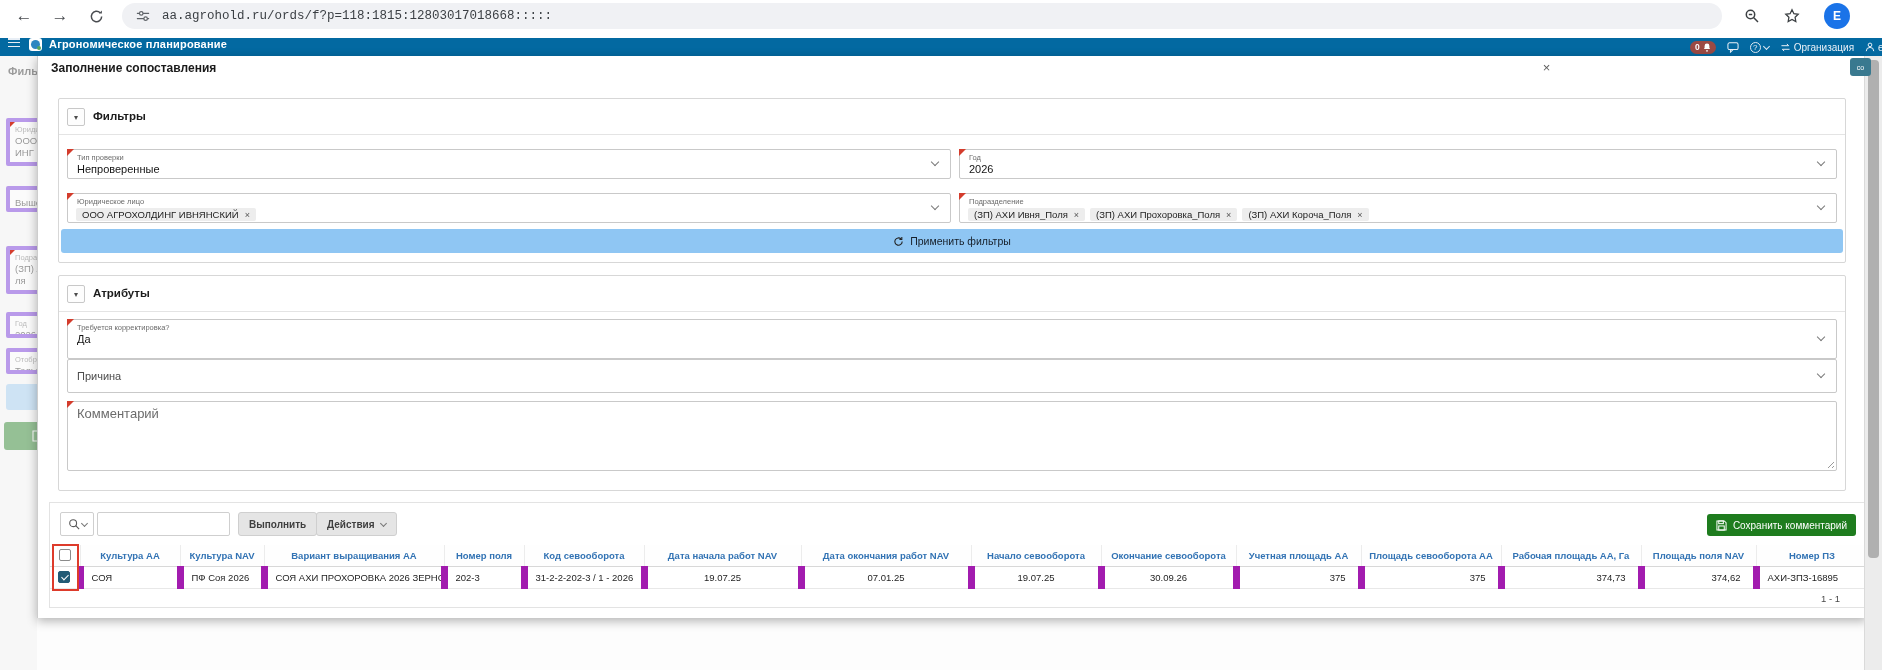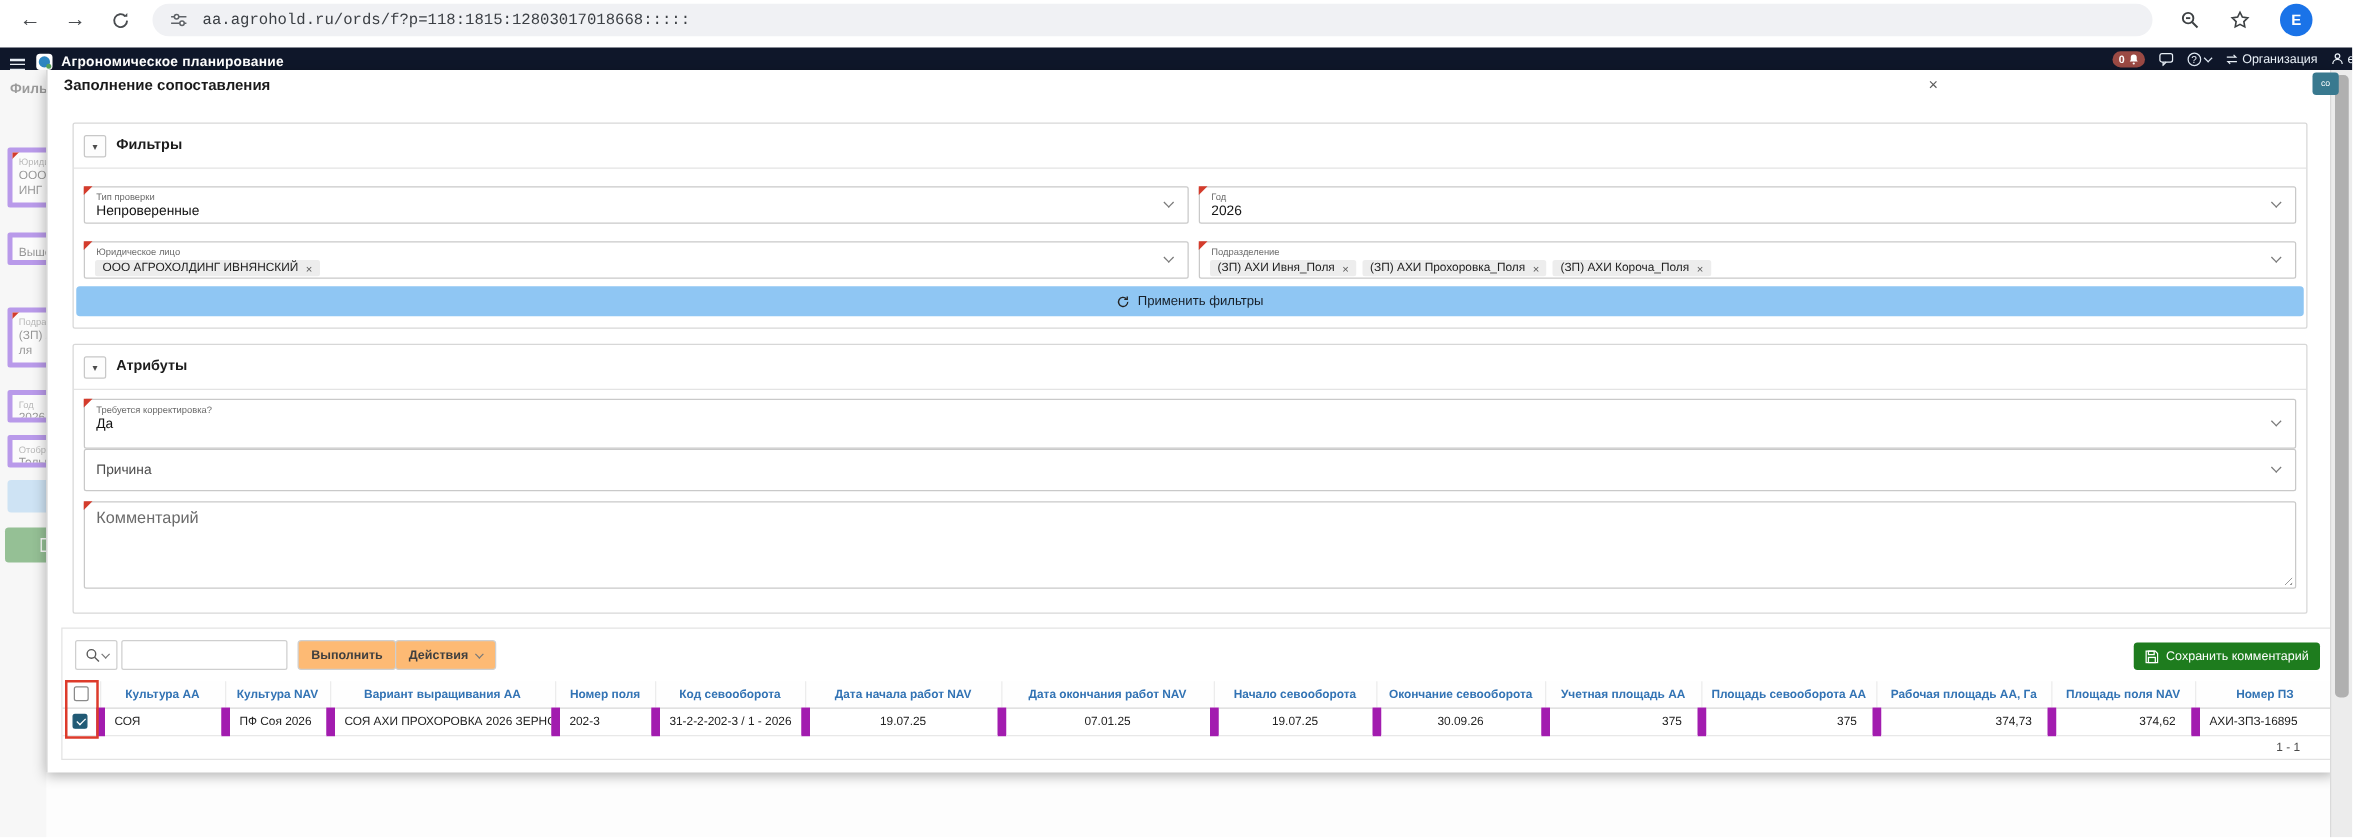--- a/index.html
+++ b/index.html
@@ -11,22 +11,22 @@
   .nav-ico { position:absolute; top:4px; width:24px; height:24px; display:flex; align-items:center; justify-content:center;
              color:#494c50; font-size:17px; border-radius:50%; cursor:pointer; }
   .urlbar { position:absolute; left:122px; top:3px; width:1600px; height:26px; background:#f0f1f4; border-radius:13px;
             display:flex; align-items:center; padding-left:14px; }
   .url-txt { font-size:12.5px; color:#3b3f44; margin-left:12px; white-space:nowrap; overflow:hidden;font-family:Liberation Mono, monospace; }
   .chrome svg { display:block; }
   .avatar { position:absolute; left:1824px; top:3px; width:26px; height:26px; border-radius:50%; background:#1a73e8;
             color:#fff; font-size:12px; font-weight:bold; display:flex; align-items:center; justify-content:center; }
 
   
-  .appbar { position:absolute; top:38px; left:0; width:1882px; height:18px; background:#0f172a; color:#fff;
-            display:flex; align-items:flex-end; overflow:hidden; }
+  .appbar { position:absolute; top:38px; left:0; width:1882px; height:18px; background:#0369a1; color:#fff;
+            display:flex; align-items:flex-start; overflow:hidden; }
   .burger { width:12px; height:9px; margin-left:8px; display:flex; flex-direction:column; justify-content:space-between; cursor:pointer; }
   .burger i { display:block; height:1.5px; background:#e8eef5; }
   .applogo { width:13px; height:13px; margin-left:9px; border-radius:3px; background:#fff; position:relative; overflow:hidden; }
   .applogo i { position:absolute; left:2px; top:2px; width:9px; height:9px; border-radius:50%; background:#2e86c1; }
   .applogo b { position:absolute; right:1px; bottom:1px; width:4px; height:4px; border-radius:50%; background:#58a55c; }
   .app-title { margin-left:7px; font-size:11px; font-weight:bold; letter-spacing:.2px; }
   .appbar-right { position:absolute; left:1690px; top:0; width:200px; height:18px; display:flex; align-items:center; gap:11px; }
   .notif { background:#9b4a44; border-radius:7px; height:13px; padding:0 5px; display:flex; align-items:center; gap:3px;
            font-size:8.5px; font-weight:bold; cursor:pointer; }
   .hitem { display:flex; align-items:center; gap:3px; font-size:10px; color:#eaf1f8; cursor:pointer; white-space:nowrap; }
@@ -84,21 +84,21 @@
             clip-path:polygon(100% 0, 100% 100%, 0 100%); }
 
   
   .grid-box { position:absolute; left:11px; top:446px; width:1818px; height:106px; border:1px solid #e3e3e3; background:#fff; }
   .toolbar { position:absolute; left:0; top:8px; width:100%; height:26px; }
   .tb-search { position:absolute; left:10px; top:1px; width:34px; height:24px; border:1px solid #cfcfcf; border-radius:2px;
                display:flex; align-items:center; justify-content:center; gap:2px; color:#5a5a5a; cursor:pointer; background:#fff; }
   .tb-caret { width:5px; height:5px; border-right:1.2px solid #777; border-bottom:1.2px solid #777; transform:rotate(45deg); margin-top:-2px; }
   .tb-input { position:absolute; left:47px; top:1px; width:133px; height:24px; border:1px solid #cfcfcf; border-radius:2px;
               font-size:10px; padding:0 6px; font-family:inherit; }
-  .tb-btn { position:absolute; top:1px; height:24px; background:#fdba74; border:1px solid #cfcfcf; border-radius:3px;
+  .tb-btn { position:absolute; top:1px; height:24px; background:#e5e5e5; border:1px solid #cfcfcf; border-radius:3px;
             font-size:10px; font-weight:bold; color:#3f3f3f; display:flex; align-items:center; gap:6px; padding:0 10px;
             cursor:pointer; font-family:inherit; }
   .save-btn { position:absolute; right:10px; top:3px; height:22px; background:#1e7c1e; border:none; border-radius:3px;
               color:#fff; font-size:10px; display:flex; align-items:center; gap:6px; padding:0 9px; cursor:pointer; font-family:inherit; }
 
   table.grid { position:absolute; left:0; top:42px; width:1818px; border-collapse:collapse; table-layout:fixed; }
   table.grid th { height:21px; font-size:9.5px; font-weight:bold; color:#3273b4; text-align:center;
                   border-bottom:1px solid #d8d8d8; border-right:1px solid #ececec; background:#fefefe; cursor:pointer;
                   overflow:hidden; white-space:nowrap; }
   table.grid td { height:22px; font-size:9.5px; color:#242424; border-bottom:1px solid #e8e8e8; border-right:7px solid #a21caf;

